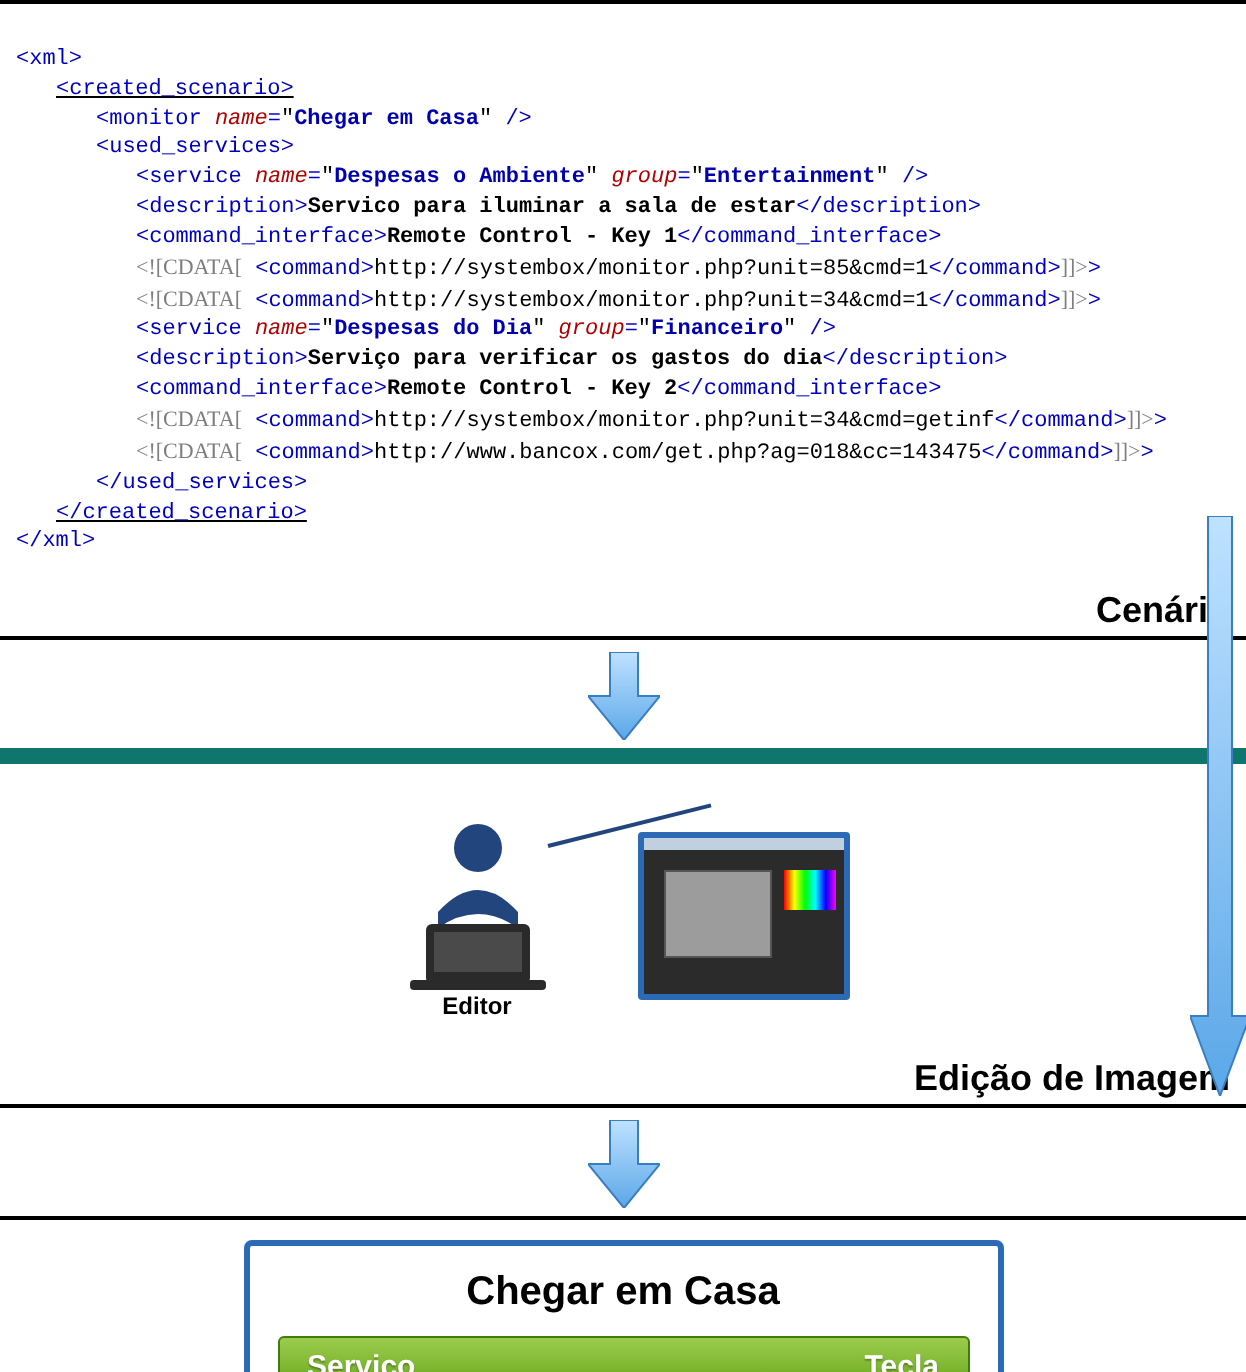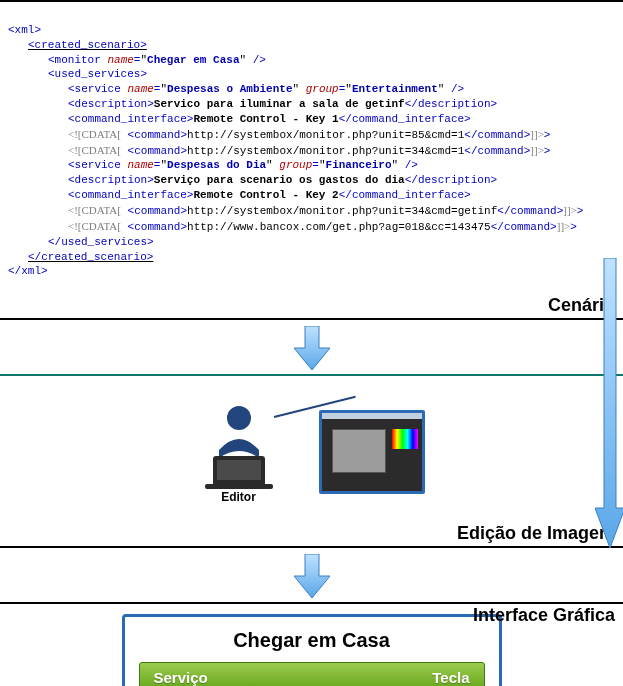--- a/index.html
+++ b/index.html
@@ -144,47 +144,47 @@
     <path d="M9 0 H21 V250 H30 L15 290 L0 250 H9 Z" fill="url(#ga)" stroke="#3A7EC2" stroke-width="1"></path>
   </svg>
 
   <div class="section" style="border-top:2px solid #000;">
     <div class="code">
 <span class="t-tag">&lt;xml&gt;</span>
 <span class="indent1"><span class="t-tag">&lt;created_scenario&gt;</span></span>
 <span class="indent2"><span class="t-tag">&lt;</span><span class="t-tag">monitor</span> <span class="t-attr">name</span><span class="t-tag">=</span>"<span class="t-val">Chegar em Casa</span>"<span class="t-tag"> /&gt;</span></span>
 <span class="indent2"><span class="t-tag">&lt;used_services&gt;</span></span>
 <span class="indent3"><span class="t-tag">&lt;</span><span class="t-tag">service</span> <span class="t-attr">name</span><span class="t-tag">=</span>"<span class="t-val">Despesas o Ambiente</span>" <span class="t-attr">group</span><span class="t-tag">=</span>"<span class="t-val">Entertainment</span>"<span class="t-tag"> /&gt;</span></span>
-<span class="indent3"><span class="t-tag">&lt;</span><span class="t-tag">description</span><span class="t-tag">&gt;</span><span class="t-text">Servico para iluminar a sala de getinf</span><span class="t-tag">&lt;/</span><span class="t-tag">description</span><span class="t-tag">&gt;</span></span>
+<span class="indent3"><span class="t-tag">&lt;</span><span class="t-tag">description</span><span class="t-tag">&gt;</span><span class="t-text">Servico para iluminar a sala de estar</span><span class="t-tag">&lt;/</span><span class="t-tag">description</span><span class="t-tag">&gt;</span></span>
 <span class="indent3"><span class="t-tag">&lt;</span><span class="t-tag">command_interface</span><span class="t-tag">&gt;</span><span class="t-text">Remote Control - Key 1</span><span class="t-tag">&lt;/</span><span class="t-tag">command_interface</span><span class="t-tag">&gt;</span></span>
 <span class="indent3"><span class="t-cdata">&lt;![CDATA[</span> <span class="t-tag">&lt;</span><span class="t-tag">command</span><span class="t-tag">&gt;</span><span>http://systembox/monitor.php?unit=85&amp;cmd=1</span><span class="t-tag">&lt;/</span><span class="t-tag">command</span><span class="t-tag">&gt;</span><span class="t-cdata">]]&gt;</span><span class="t-tag">&gt;</span></span>
 <span class="indent3"><span class="t-cdata">&lt;![CDATA[</span> <span class="t-tag">&lt;</span><span class="t-tag">command</span><span class="t-tag">&gt;</span><span>http://systembox/monitor.php?unit=34&amp;cmd=1</span><span class="t-tag">&lt;/</span><span class="t-tag">command</span><span class="t-tag">&gt;</span><span class="t-cdata">]]&gt;</span><span class="t-tag">&gt;</span></span>
 <span class="indent3"><span class="t-tag">&lt;</span><span class="t-tag">service</span> <span class="t-attr">name</span><span class="t-tag">=</span>"<span class="t-val">Despesas do Dia</span>" <span class="t-attr">group</span><span class="t-tag">=</span>"<span class="t-val">Financeiro</span>"<span class="t-tag"> /&gt;</span></span>
-<span class="indent3"><span class="t-tag">&lt;</span><span class="t-tag">description</span><span class="t-tag">&gt;</span><span class="t-text">Serviço para scenario os gastos do dia</span><span class="t-tag">&lt;/</span><span class="t-tag">description</span><span class="t-tag">&gt;</span></span>
+<span class="indent3"><span class="t-tag">&lt;</span><span class="t-tag">description</span><span class="t-tag">&gt;</span><span class="t-text">Serviço para verificar os gastos do dia</span><span class="t-tag">&lt;/</span><span class="t-tag">description</span><span class="t-tag">&gt;</span></span>
 <span class="indent3"><span class="t-tag">&lt;</span><span class="t-tag">command_interface</span><span class="t-tag">&gt;</span><span class="t-text">Remote Control - Key 2</span><span class="t-tag">&lt;/</span><span class="t-tag">command_interface</span><span class="t-tag">&gt;</span></span>
 <span class="indent3"><span class="t-cdata">&lt;![CDATA[</span> <span class="t-tag">&lt;</span><span class="t-tag">command</span><span class="t-tag">&gt;</span><span>http://systembox/monitor.php?unit=34&amp;cmd=getinf</span><span class="t-tag">&lt;/</span><span class="t-tag">command</span><span class="t-tag">&gt;</span><span class="t-cdata">]]&gt;</span><span class="t-tag">&gt;</span></span>
 <span class="indent3"><span class="t-cdata">&lt;![CDATA[</span> <span class="t-tag">&lt;</span><span class="t-tag">command</span><span class="t-tag">&gt;</span><span>http://www.bancox.com/get.php?ag=018&amp;cc=143475</span><span class="t-tag">&lt;/</span><span class="t-tag">command</span><span class="t-tag">&gt;</span><span class="t-cdata">]]&gt;</span><span class="t-tag">&gt;</span></span>
 <span class="indent2"><span class="t-tag">&lt;/used_services&gt;</span></span>
 <span class="indent1"><span class="t-tag">&lt;/created_scenario&gt;</span></span>
 <span class="t-tag">&lt;/xml&gt;</span>
     </div>
     <div class="section-label">Cenário</div>
   </div>
 
   <svg class="v-arrow" viewBox="0 0 36 44">
     <defs>
         <linearGradient id="g1" x1="0" y1="0" x2="0" y2="1">
           <stop offset="0" stop-color="#BFE2FF"></stop>
           <stop offset="1" stop-color="#5AA7E8"></stop>
         </linearGradient>
       </defs>
     <path d="M11 0 H25 V22 H36 L18 44 L0 22 H11 Z" fill="url(#g1)" stroke="#3A7EC2"></path>
   </svg>
 
-  <div class="section" style="border-top:2px solid #0f766e;">
+  <div class="section" style="border-top:8px solid #0f766e;">
     <div class="mid">
       <div class="link-line"></div>
       <div class="editor-figure">
         <svg class="editor-svg" viewBox="0 0 80 90">
           <circle cx="40" cy="18" r="12" fill="#23457D"></circle>
           <path d="M20 50 Q40 28 60 50 L60 58 Q40 44 20 58 Z" fill="#23457D"></path>
           <rect x="14" y="56" width="52" height="30" rx="3" fill="#2A2A2A"></rect>
           <rect x="18" y="60" width="44" height="20" fill="#4A4A4A"></rect>
           <rect x="6" y="84" width="68" height="5" rx="2" fill="#2A2A2A"></rect>
         </svg>
@@ -205,21 +205,20 @@
     <defs>
         <linearGradient id="g2" x1="0" y1="0" x2="0" y2="1">
           <stop offset="0" stop-color="#BFE2FF"></stop>
           <stop offset="1" stop-color="#5AA7E8"></stop>
         </linearGradient>
       </defs>
     <path d="M11 0 H25 V22 H36 L18 44 L0 22 H11 Z" fill="url(#g2)" stroke="#3A7EC2"></path>
   </svg>
 
   <div class="section" style="border-top:2px solid #000; padding-top:4px;">
-    <div class="section-label" style="top:2px; bottom:auto; white-space:pre-line;">Interface Gráfica</div>
 
     <div class="gui-panel">
       <div class="gui-title">Chegar em Casa</div>
       <div class="gui-header">
         <span>Serviço</span>
         <span>Tecla</span>
       </div>
 
     </div>
   </div>

